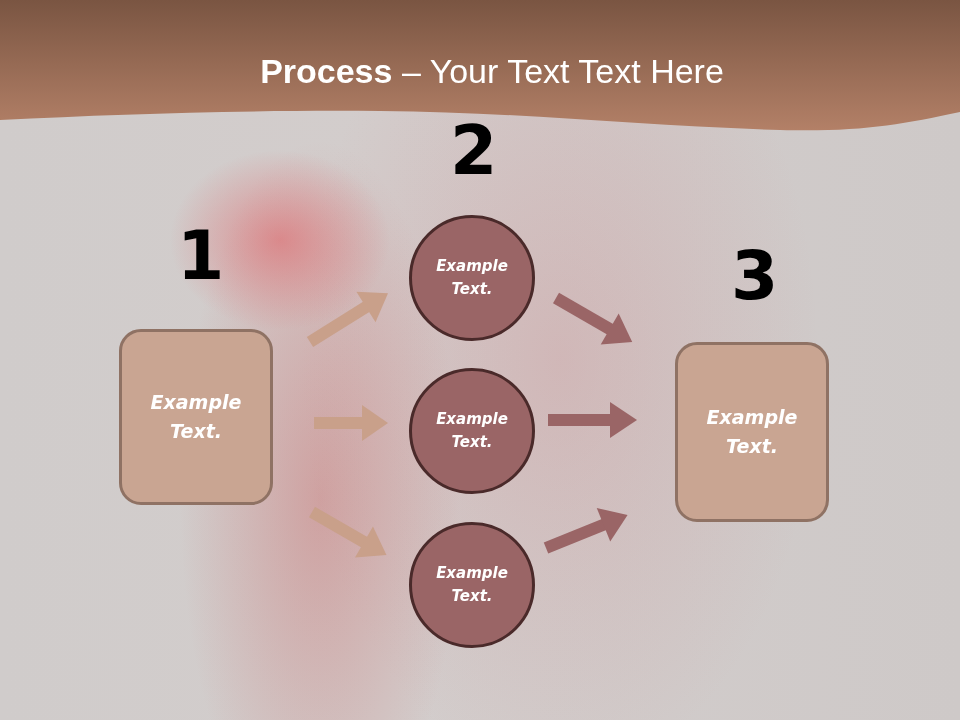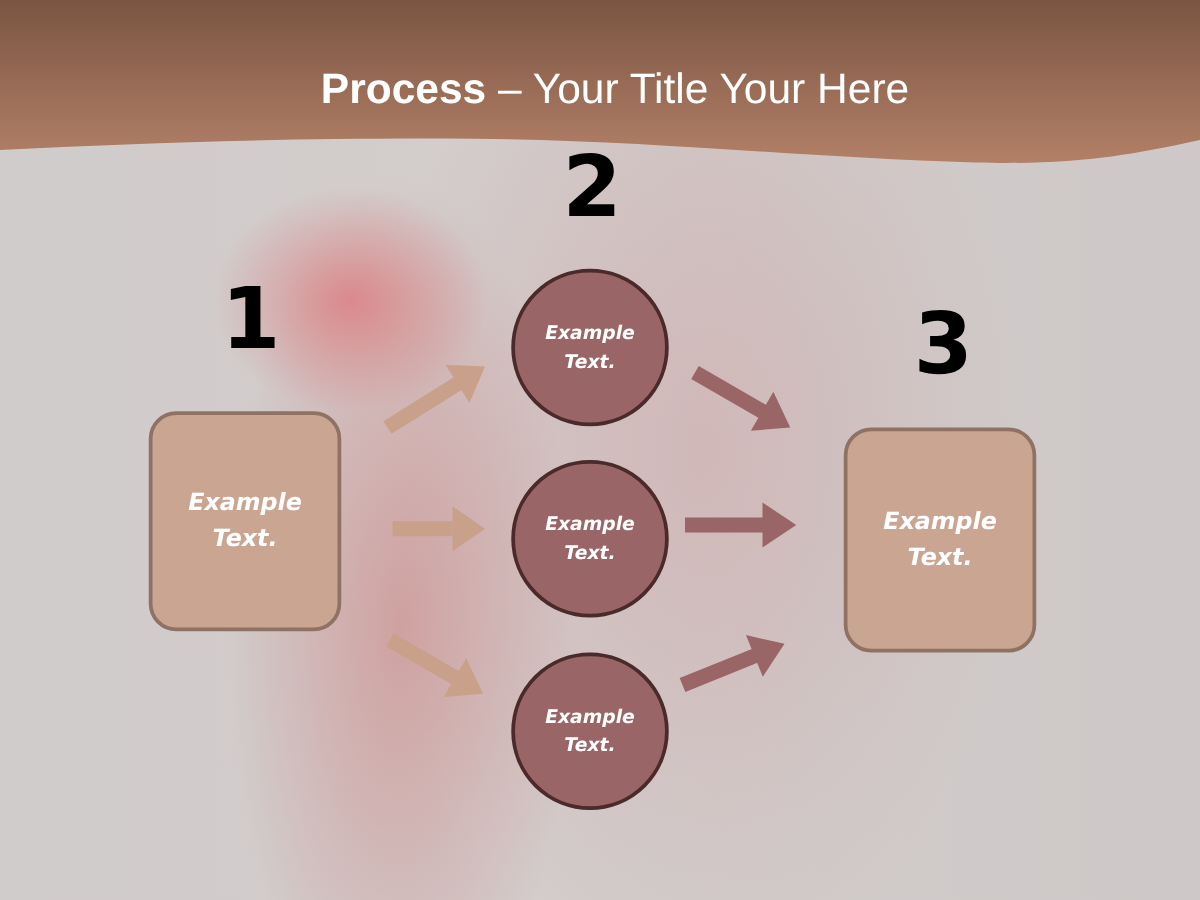--- a/index.html
+++ b/index.html
@@ -34,21 +34,21 @@
   <defs>
     <linearGradient id="hg" x1="0" y1="0" x2="0" y2="1">
       <stop offset="0" stop-color="#7a5542"></stop>
       <stop offset="1" stop-color="#b38067"></stop>
     </linearGradient>
   </defs>
   <path d="M0,0 H960 V112 C900,125 860,132 780,130 C640,126 520,112 380,111 C240,110 120,114 0,120 Z" fill="url(#hg)"></path>
 </svg>
 
 <div class="title">
-  <b>Process</b><span> – Your Title Your Here</span>
+  <b>Process</b><span> – Your Text Text Here</span>
 </div>
 
 <div class="num" style="left:177px;top:222px;">1</div>
 <div class="num" style="left:450px;top:117px;">2</div>
 <div class="num" style="left:731px;top:242px;">3</div>
 
 <svg class="arrows" viewBox="0 0 960 720">
   <g fill="#c9a08a">
 
     <g transform="translate(310,342) rotate(-32)">

